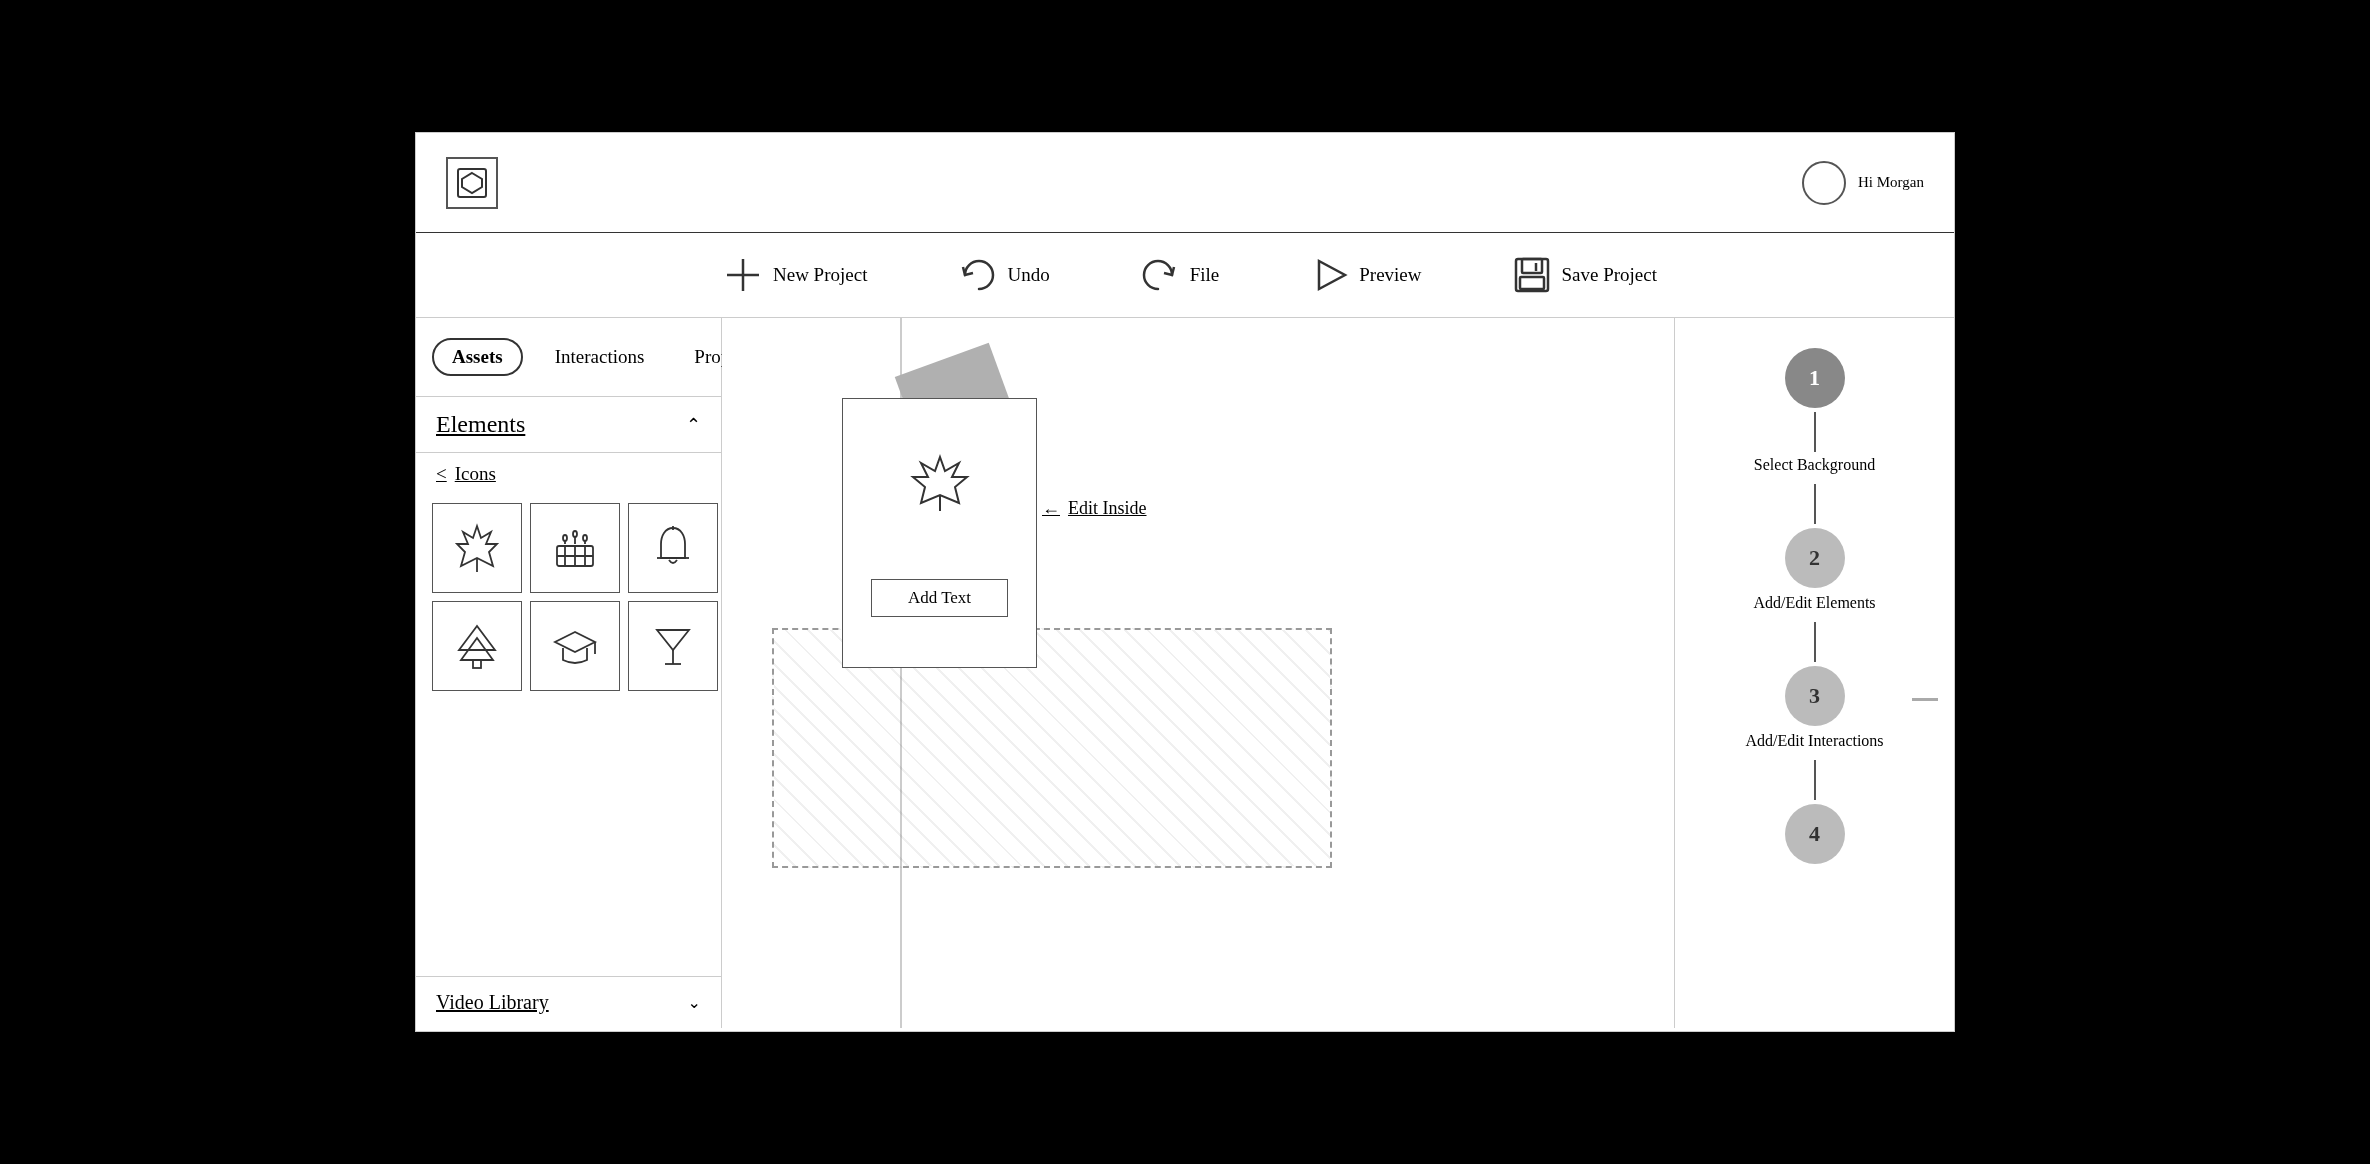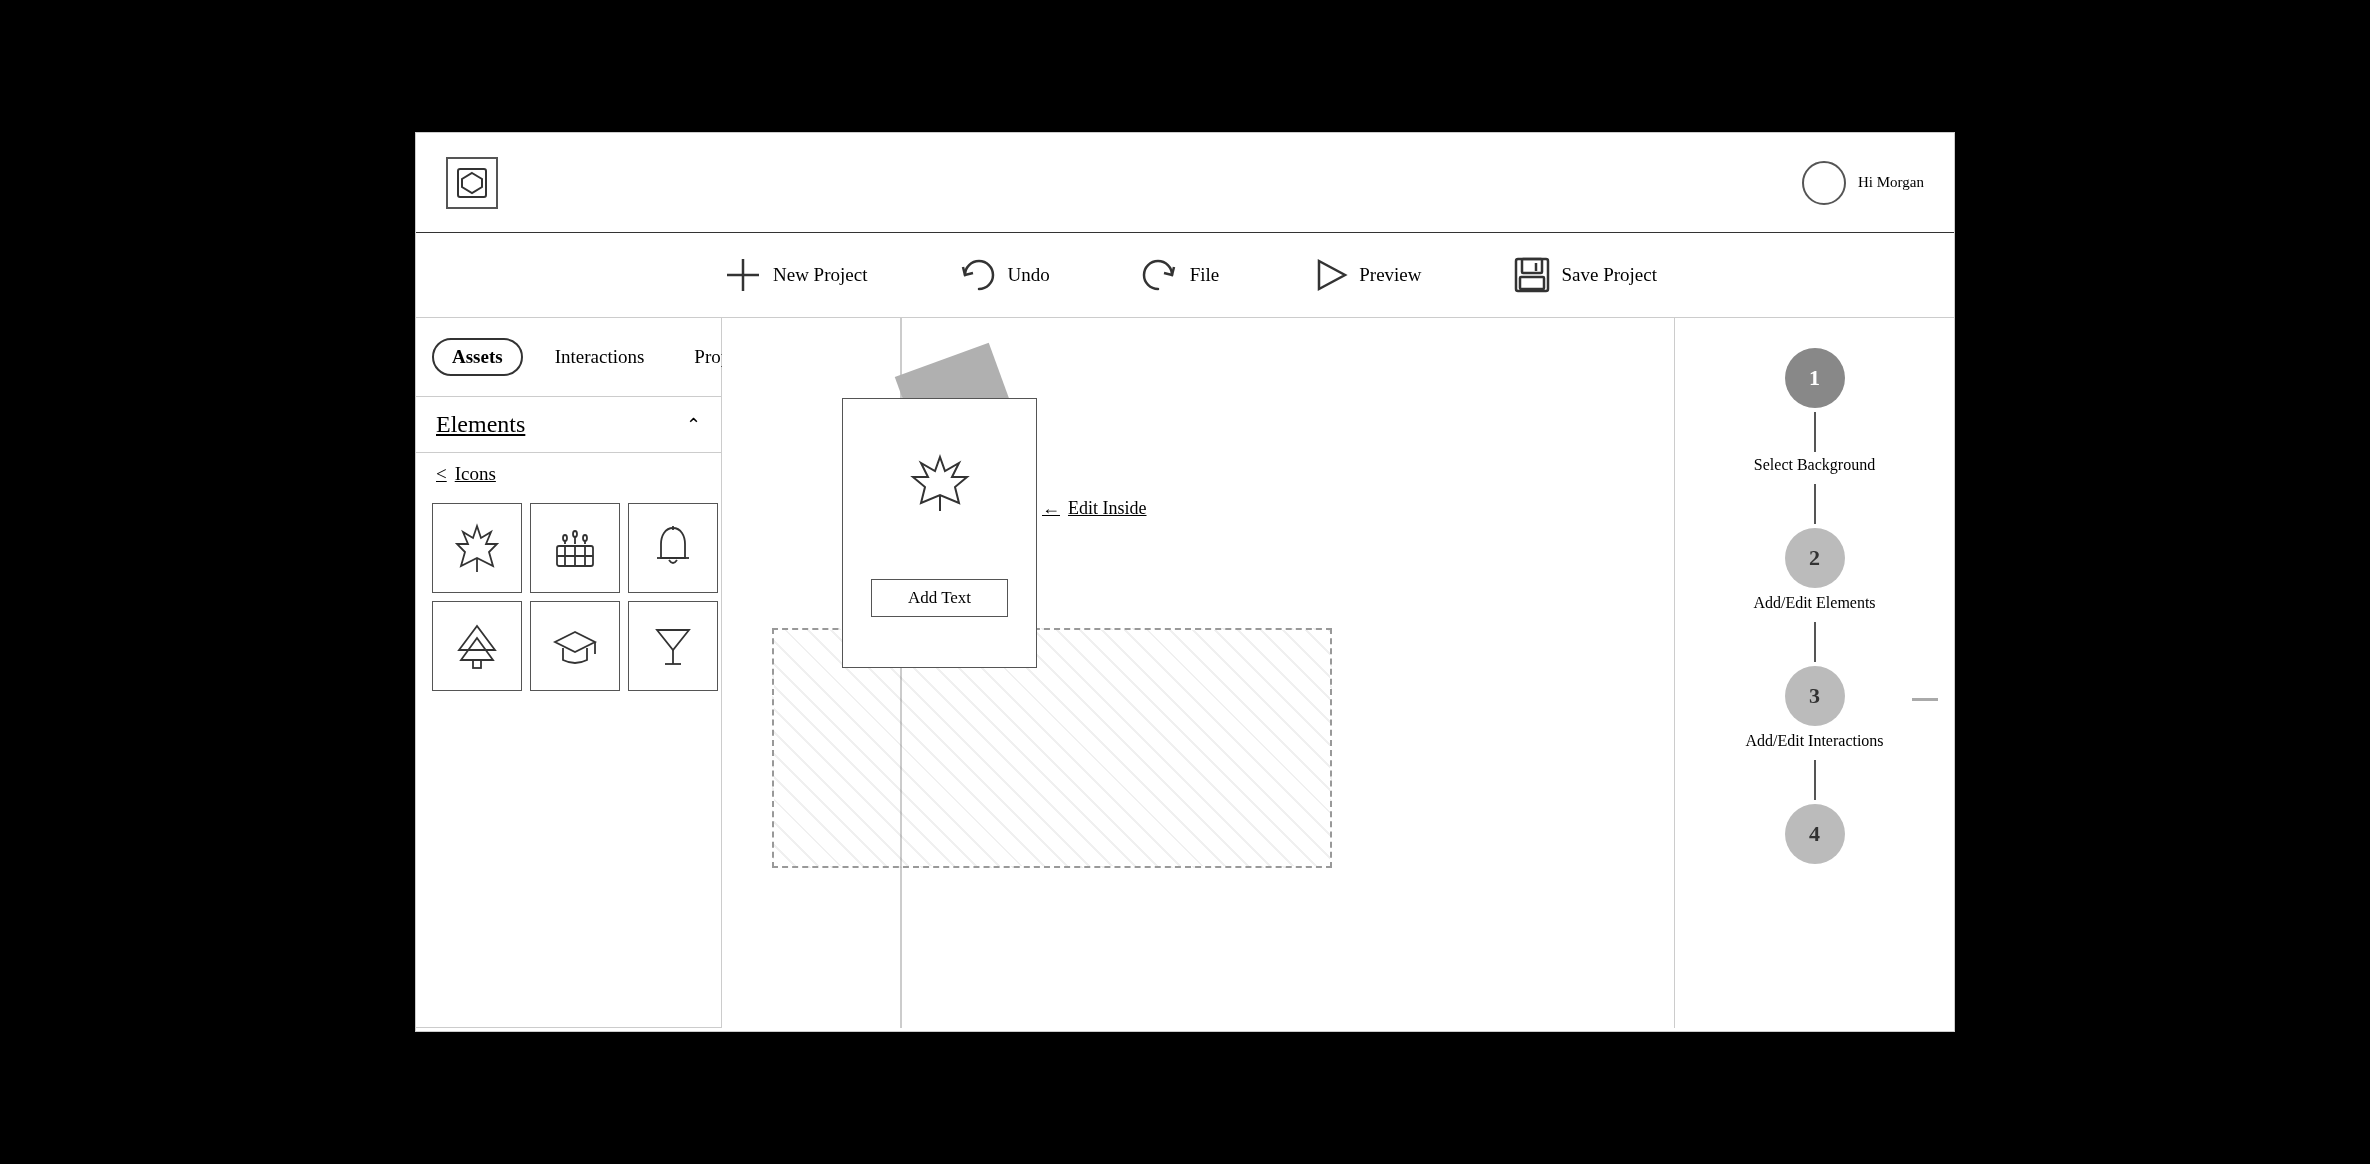--- a/index.html
+++ b/index.html
@@ -425,20 +425,24 @@
           <div class="icon-cell">
             <svg viewBox="0 0 52 52" fill="none" stroke="#333" stroke-width="1.8">
               <polygon points="10,10 42,10 26,30"></polygon>
               <line x1="26" y1="30" x2="26" y2="44"></line>
               <line x1="18" y1="44" x2="34" y2="44"></line>
             </svg>
           </div>
 
         </div>
       </div>
+      <div class="video-library-section">
+        <span class="video-library-title">Video Library</span>
+        <span>⌄</span>
+      </div>
     </div>
 
     <div class="canvas-area">
 
       <div style="position:absolute;left:178px;top:0;width:1.5px;height:100%;background:#ccc;z-index:0;"></div>
 
       <div class="card-container">
         <div class="card-wrapper">
 
           <div class="card-back"></div>

